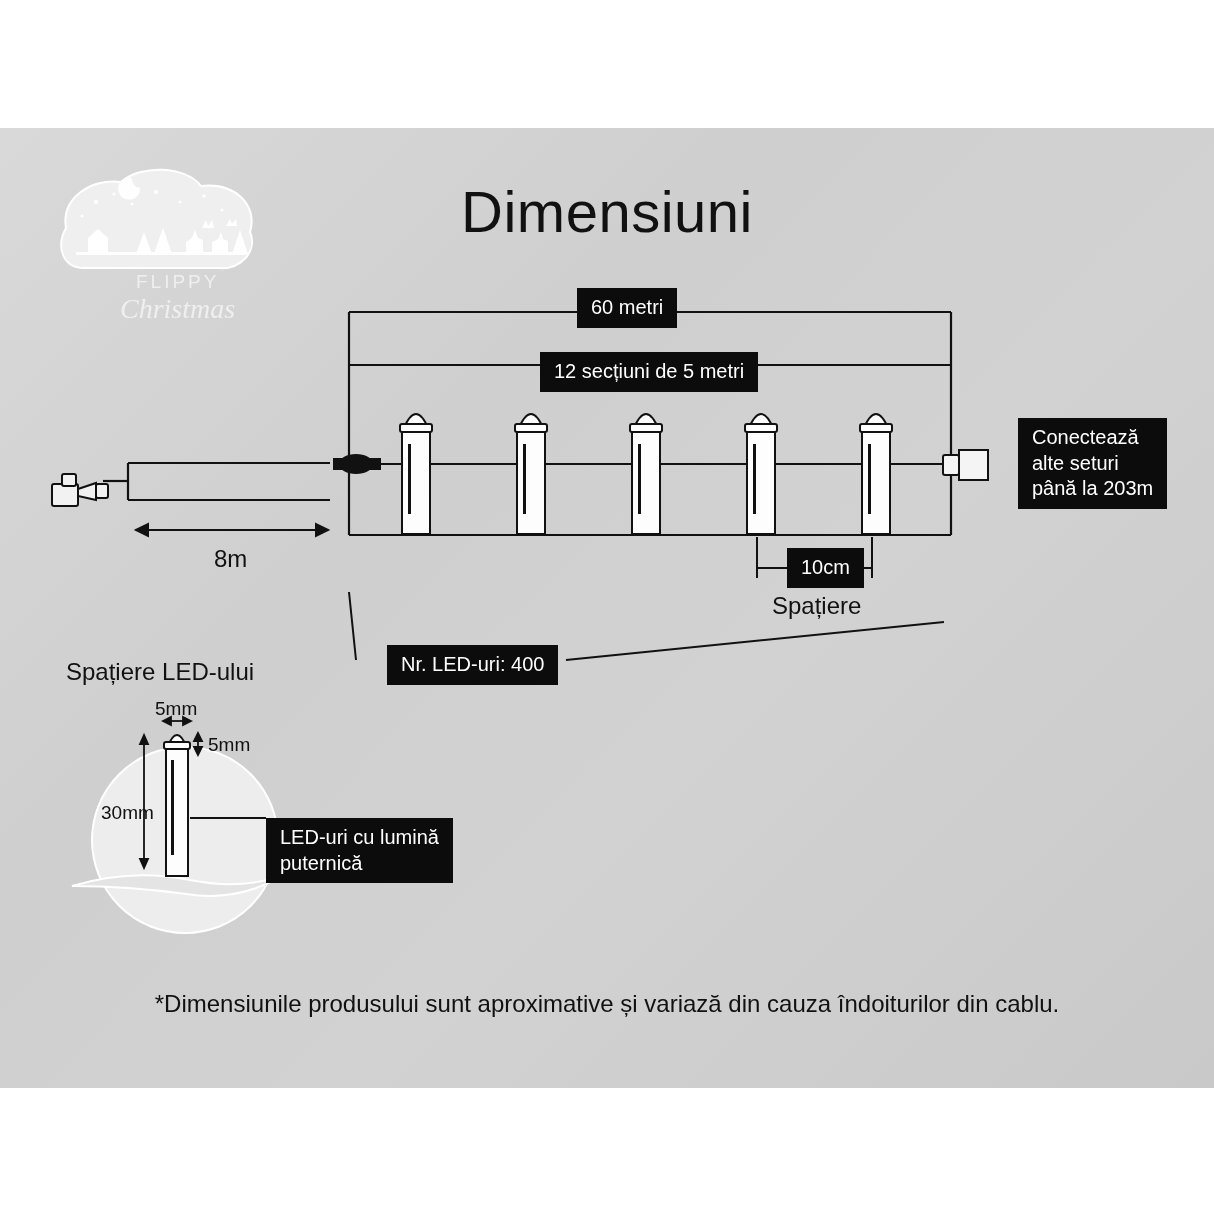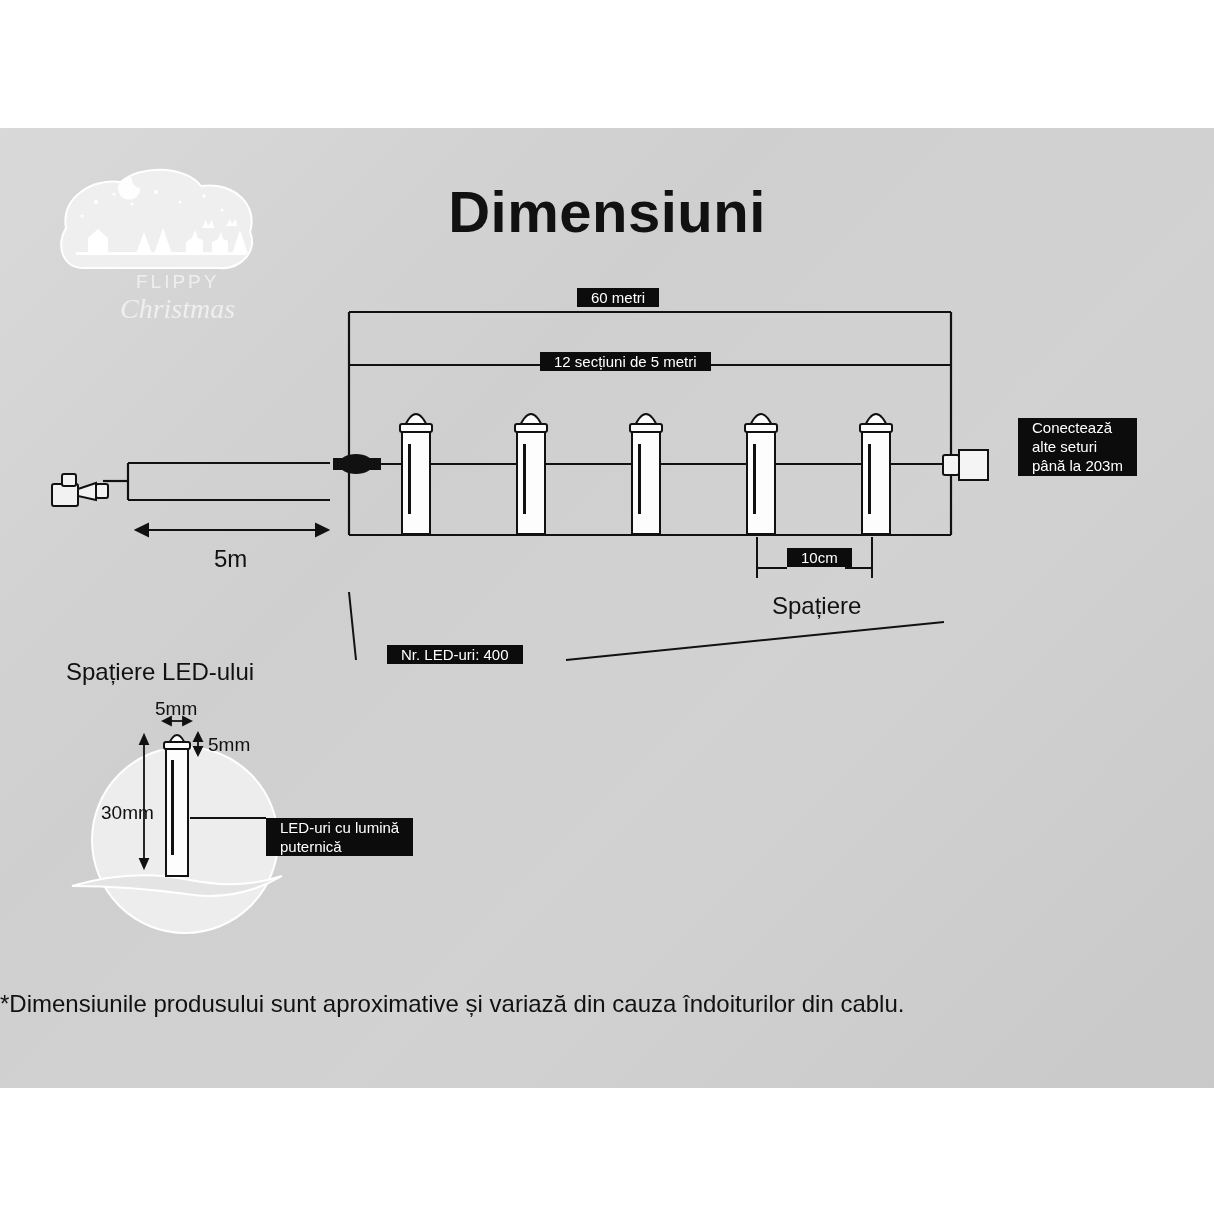--- a/index.html
+++ b/index.html
@@ -22,38 +22,38 @@
   }
   
   .logo{
     position:absolute;left:36px;top:158px;width:250px;height:190px;
   }
   .logo svg{display:block;}
   
   .title{
     position:absolute;left:0;top:178px;width:1214px;
     text-align:center;
-    font-size:58px;color:#111;letter-spacing:0.5px;font-weight:bold;
+    font-size:58px;color:#111;letter-spacing:0.5px;
   }
   
   .lbl{
     position:absolute;
     background:#0c0c0c;color:#fff;
-    font-size:15px;
-    padding:0 14px;
+    font-size:20px;
+    padding:7px 14px;
     white-space:nowrap;
     line-height:1.28;
   }
   
   .draw{
     position:absolute;left:0;top:0;width:1214px;height:1214px;
   }
   
   .footnote{
-    position:absolute;left:0;top:990px;width:1214px;
+    position:absolute;left:0;top:990px;width:1214px;text-align:center;
     font-size:24px;color:#111;
   }
   .section-label{
     position:absolute;font-size:24px;color:#111;
   }
   .dim-text{
     position:absolute;font-size:19px;color:#111;
   }
 </style>
 </head>
@@ -251,21 +251,21 @@
 
   <div class="lbl" style="left:387px;top:645px;">Nr. LED-uri: 400</div>
 
   <div class="lbl" style="left:787px;top:548px;">10cm</div>
 
   <div class="lbl" style="left:266px;top:818px;text-align:left;">
     <div>LED-uri cu lumină</div>
     <div>puternică</div>
   </div>
 
-  <div class="section-label" style="left:214px;top:545px;">5m</div>
+  <div class="section-label" style="left:214px;top:545px;">8m</div>
   <div class="section-label" style="left:772px;top:592px;">Spațiere</div>
   <div class="section-label" style="left:66px;top:658px;">Spațiere LED-ului</div>
 
   <div class="dim-text" style="left:155px;top:698px;">5mm</div>
   <div class="dim-text" style="left:208px;top:734px;">5mm</div>
   <div class="dim-text" style="left:101px;top:802px;">30mm</div>
 
   <div class="footnote">*Dimensiunile produsului sunt aproximative și variază din cauza îndoiturilor din cablu.</div>
 
 </div>

